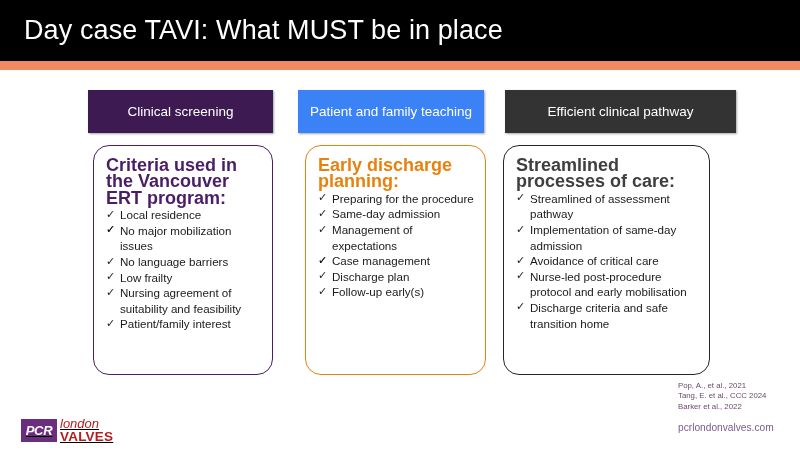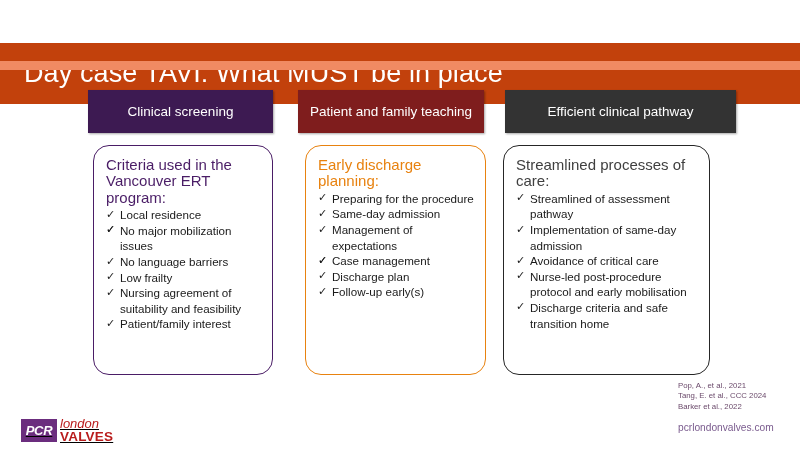--- a/index.html
+++ b/index.html
@@ -14,22 +14,21 @@
     overflow: hidden;
     position: relative;
   }
 
   
   #title-band {
     position: absolute;
     left: 0; top: 0;
     width: 800px;
     height: 61px;
-    background: #c2410c;
-    margin-top: 43px;
+    background: #000000;
   }
   #title-text {
     position: absolute;
     left: 24px;
     top: 13px;
     font-size: 27px;
     line-height: 34px;
     color: #ffffff;
     font-weight: 400;
     letter-spacing: 0.1px;
@@ -59,39 +58,39 @@
     align-items: center;
     justify-content: center;
     text-align: center;
     color: #ffffff;
     font-size: 13.5px;
     line-height: 17px;
     padding: 2px 6px;
     box-shadow: 1px 1px 2px rgba(0,0,0,0.35);
   }
   #col-0 .col-header { background: #3d1a52; }
-  #col-1 .col-header { background: #7f1d1d; }
+  #col-1 .col-header { background: #3b82f6; }
   #col-2 .col-header { background: #333333; }
 
   .col-body {
     position: absolute;
     top: 55px;
     box-sizing: border-box;
     border: 1.7px solid #000;
     border-radius: 16px;
     background: #ffffff;
     padding: 11px 9px 8px 12px;
   }
   #col-0 .col-body { left: 5px;  width: 180px; height: 230px; border-color: #4a1d66; }
   #col-1 .col-body { left: 7px;  width: 181px; height: 230px; border-color: #e8820f; }
   #col-2 .col-body { left: -2px; width: 207px; height: 230px; border-color: #262626; }
 
   .body-heading {
-    font-weight: normal;
-    font-size: 15px;
+    font-weight: bold;
+    font-size: 18px;
     line-height: 16.4px;
     margin: 0 0 1px 0;
   }
   #col-0 .body-heading { color: #4a1d66; }
   #col-1 .body-heading { color: #e8820f; }
   #col-2 .body-heading { color: #3f3f3f; }
 
   .check-list {
     list-style: none;
     margin: 0;

